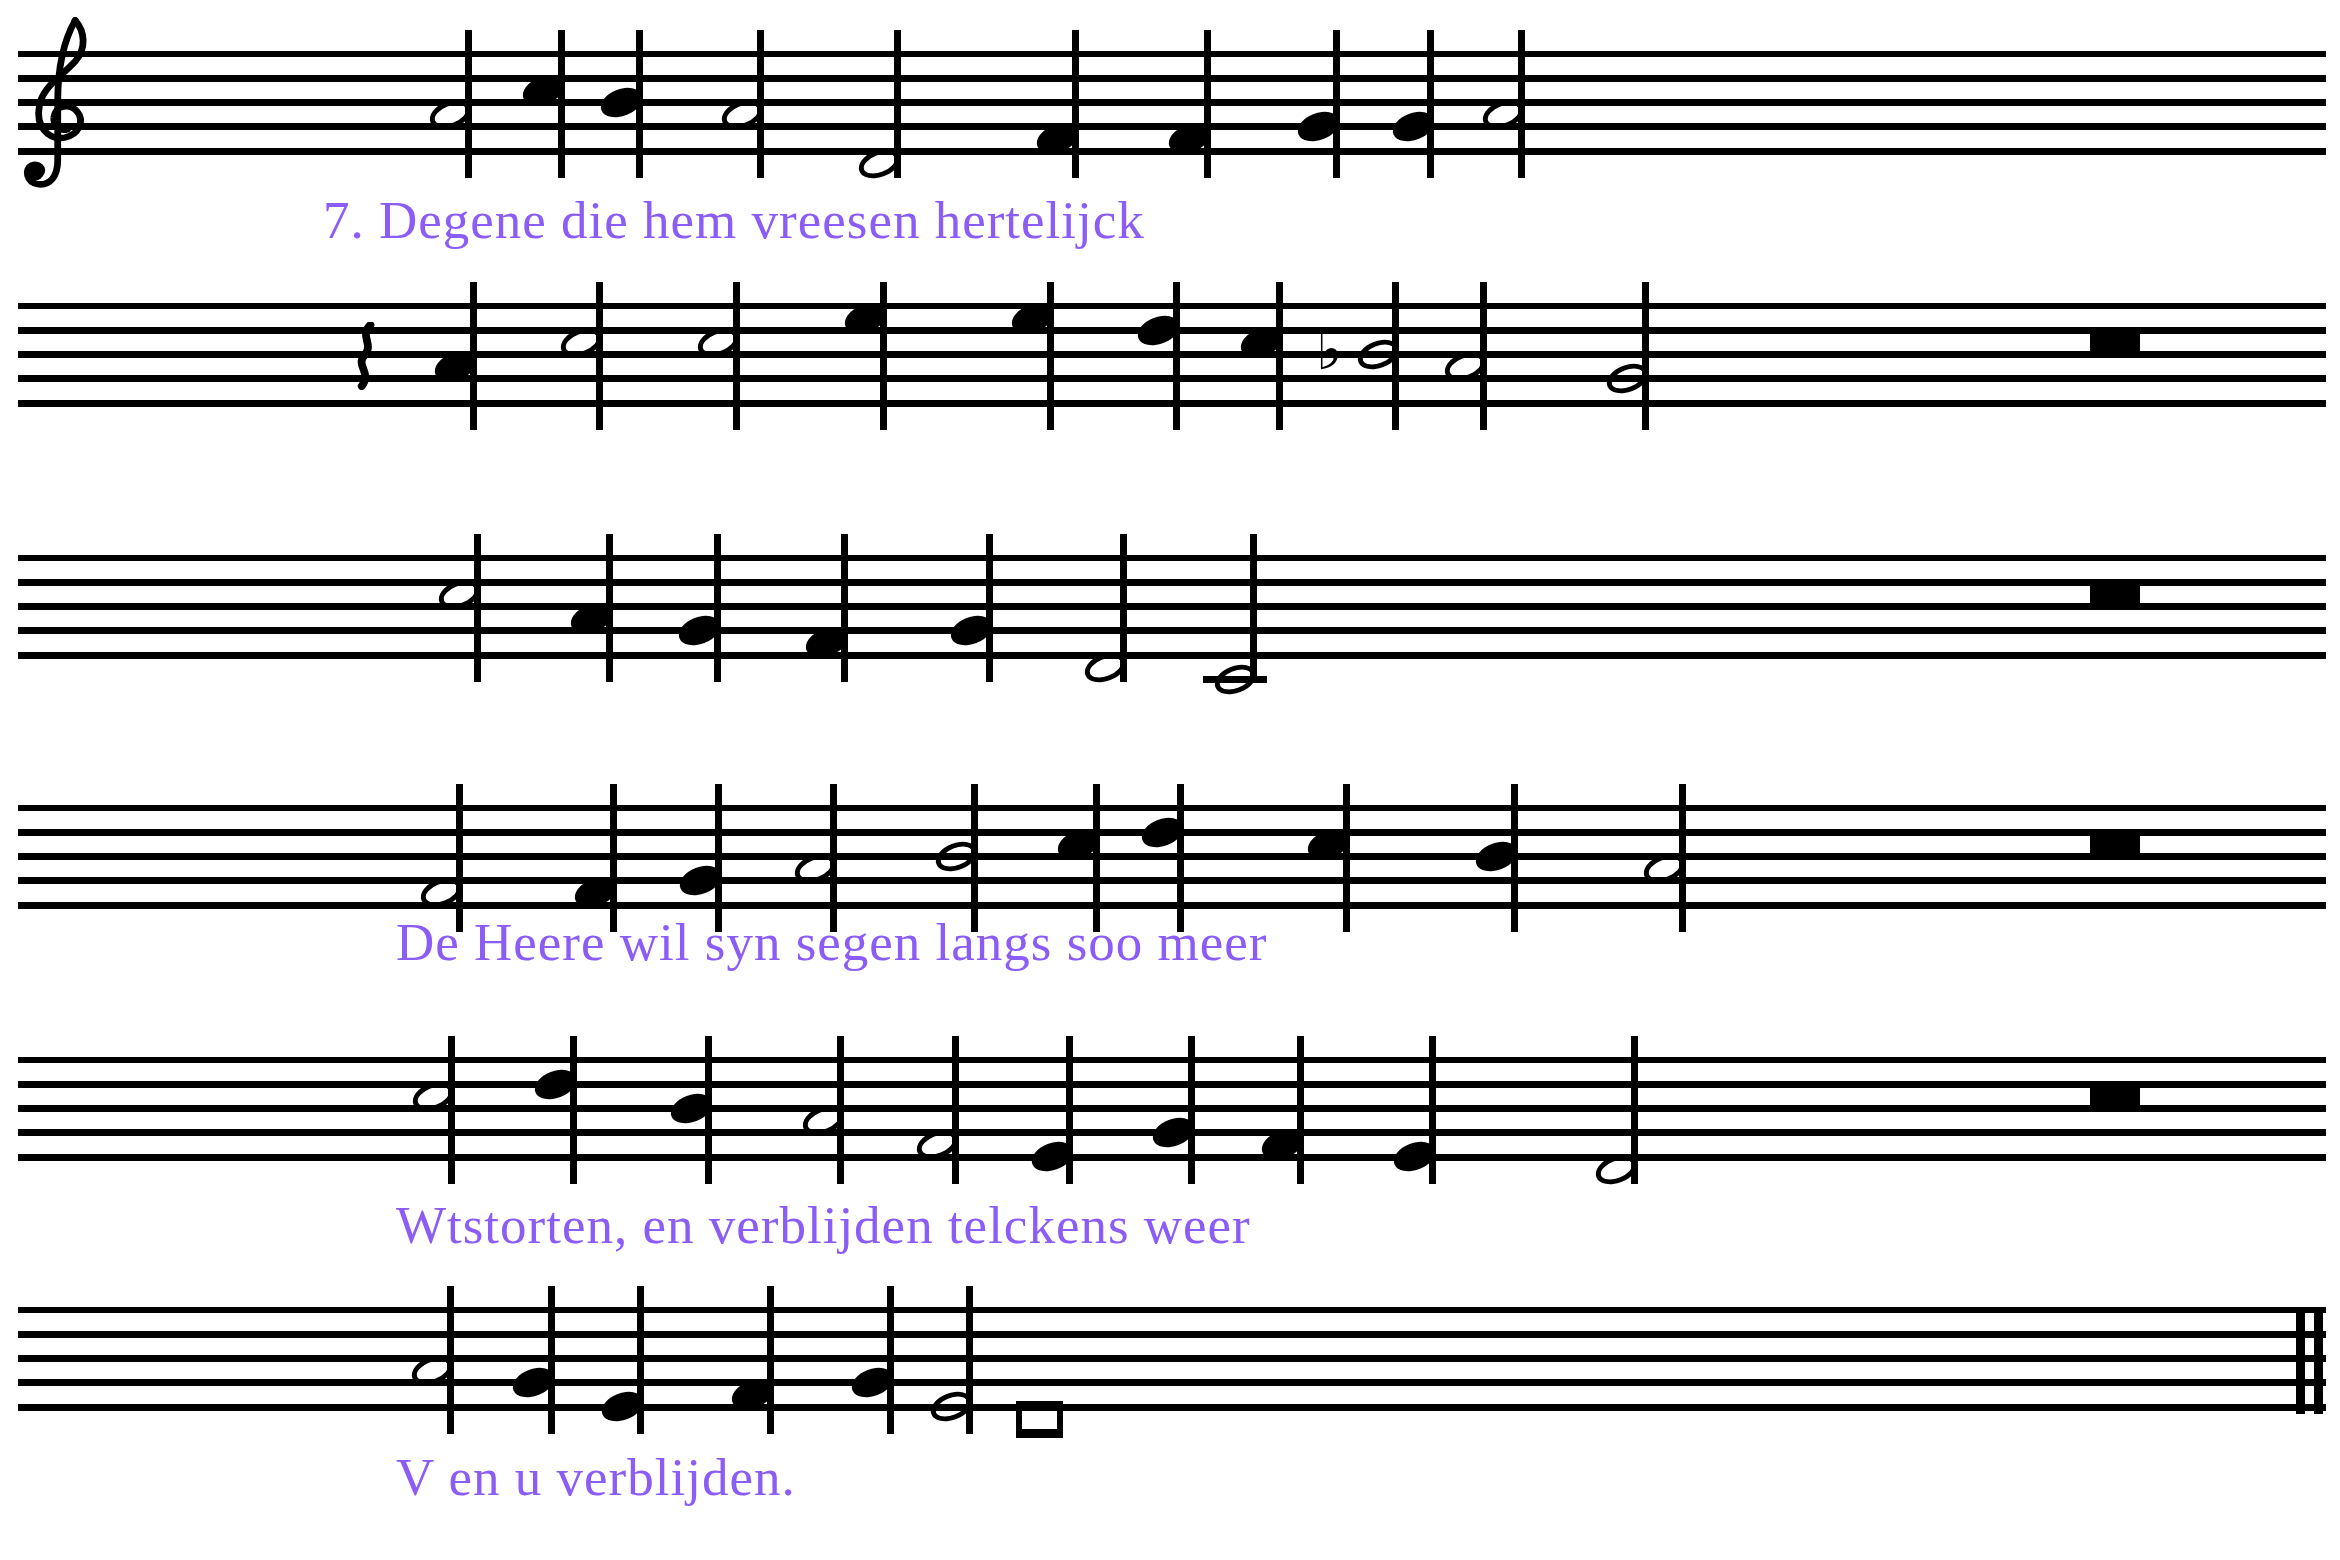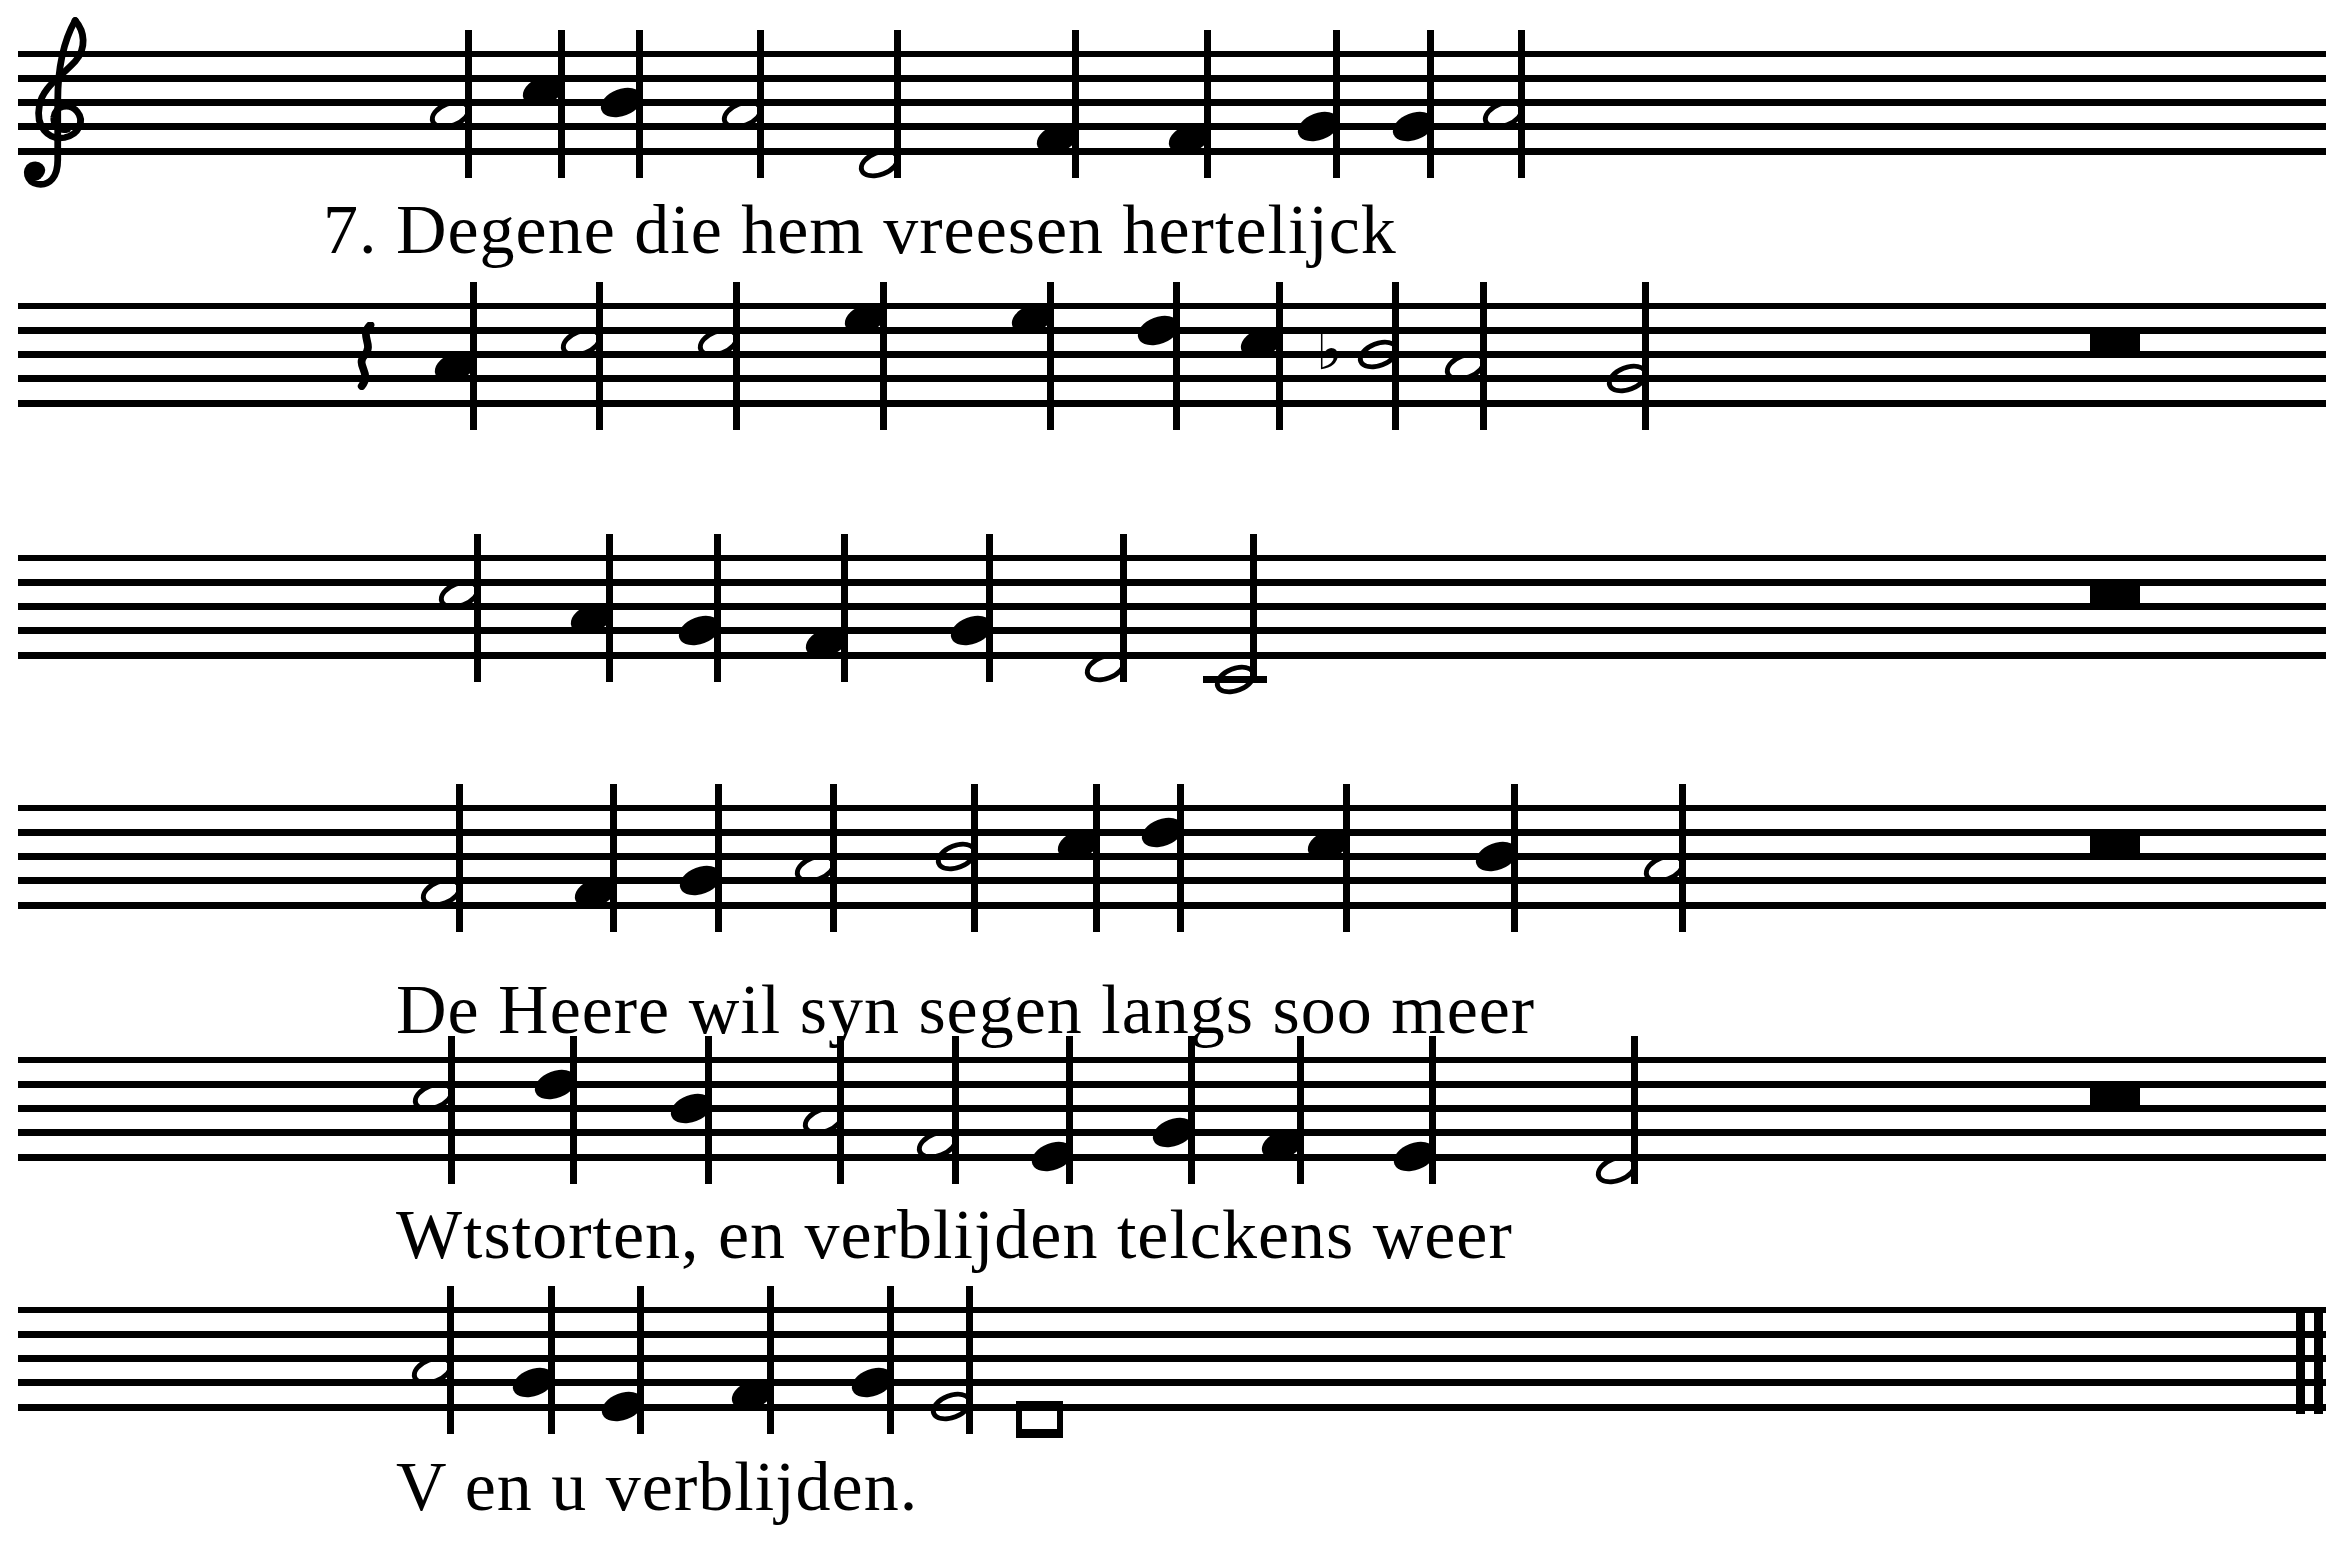--- a/index.html
+++ b/index.html
@@ -15,29 +15,29 @@
   .ledger{position:absolute;width:64px;height:6.8px;background:#000;}
   .halfrest{position:absolute;width:50px;height:20.4px;background:#000;}
   .qrest{position:absolute;width:33px;height:68px;}
   .breve{position:absolute;width:47px;height:37px;box-sizing:border-box;
          border-top:9.7px solid #000;border-bottom:9.7px solid #000;
          border-left:6.8px solid #000;border-right:6.8px solid #000;}
   .flat{position:absolute;font-family:"DejaVu Sans",sans-serif;font-size:56px;
         line-height:1;color:#000;}
   .clef{position:absolute;left:19.4px;top:-41px;width:91px;height:186px;}
   .barline{position:absolute;width:8.7px;height:107px;background:#000;}
-  .lyric{position:absolute;font-family:"Liberation Serif",serif;font-size:70px;
-         color:#000000;white-space:nowrap;letter-spacing:1px;}
+  .lyric{position:absolute;font-family:"Liberation Serif",serif;font-size:53px;
+         color:#8b5cf6;white-space:nowrap;letter-spacing:1px;}
 </style>
 </head>
 <body>
 
 <div class="page" id="score">
   <div class="lyric" style="left:323px;top:190px;">7. Degene die hem vreesen hertelijck</div>
-  <div class="lyric" style="left:396px;top:970px;">De Heere wil syn segen langs soo meer</div>
+  <div class="lyric" style="left:396px;top:912px;">De Heere wil syn segen langs soo meer</div>
   <div class="lyric" style="left:396px;top:1195px;">Wtstorten, en verblijden telckens weer</div>
   <div class="lyric" style="left:396px;top:1447px;">V en u verblijden.</div>
 <div class="staff" style="top: 54px;">
       <div class="sline" style="top: -3.4px;"></div>
       <div class="sline" style="top: 21px;"></div>
       <div class="sline" style="top: 45px;"></div>
       <div class="sline" style="top: 69px;"></div>
       <div class="sline" style="top: 94px;"></div>
       <div class="clef"><svg width="91" height="186" viewBox="0 0 94 200" preserveAspectRatio="none">
           <g fill="none" stroke="#000" stroke-width="7" stroke-linecap="round">

